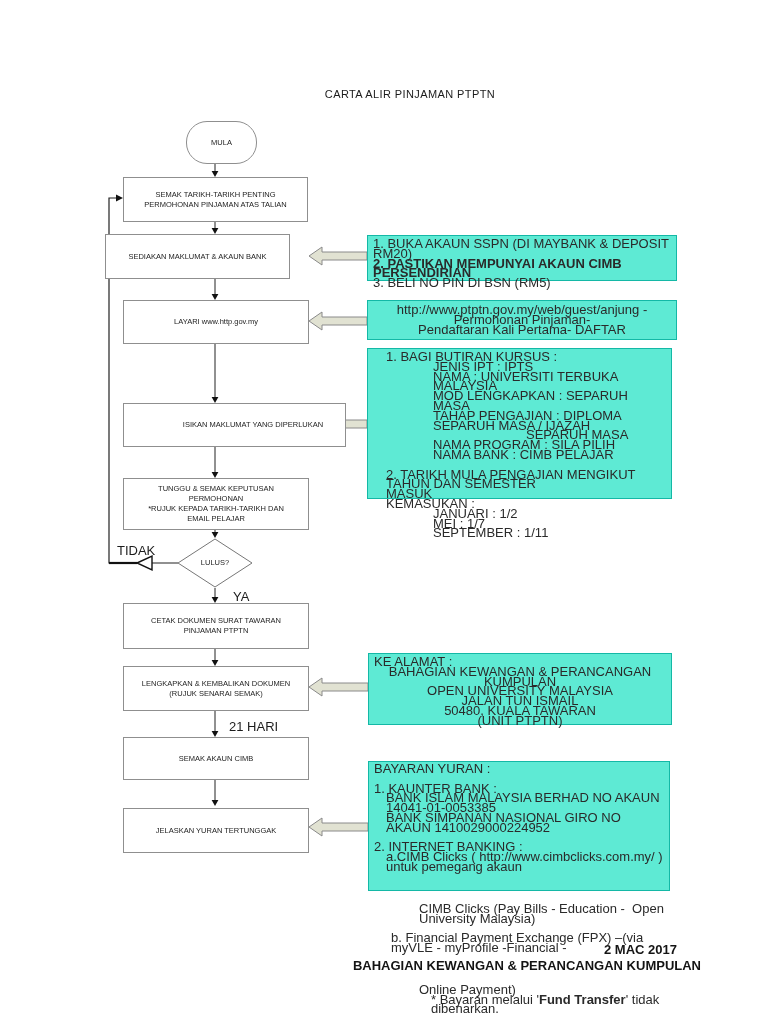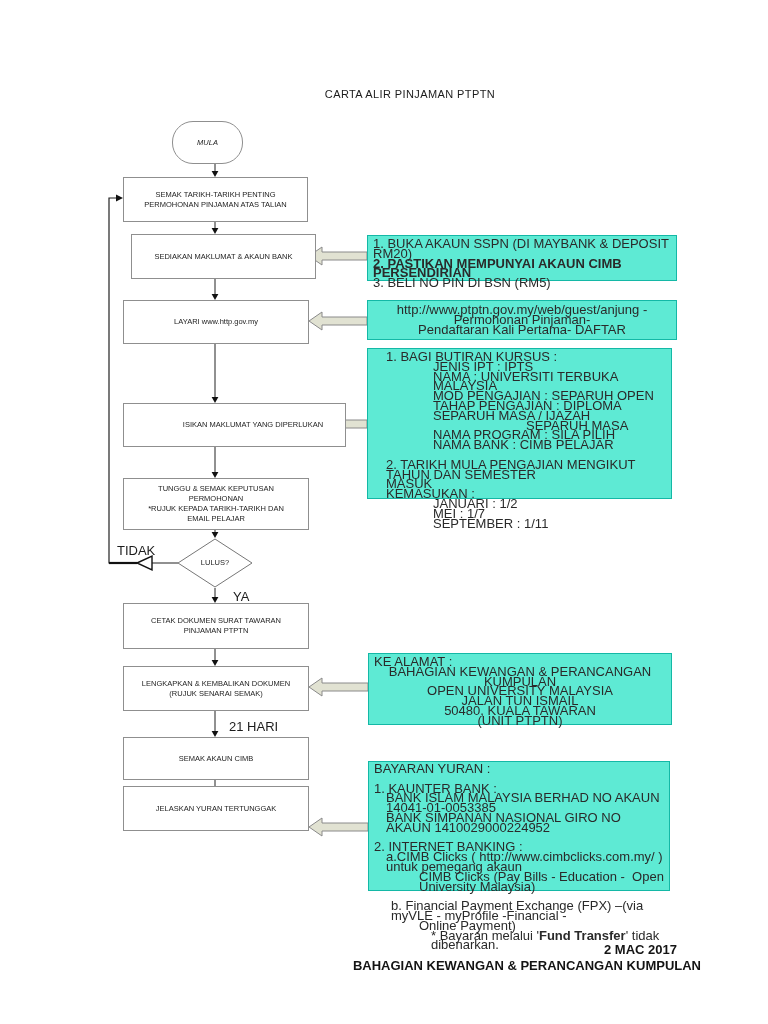--- a/index.html
+++ b/index.html
@@ -17,21 +17,21 @@
           font-size:7.5px;color:#1c1c1c;}
   .note{position:absolute;border:1px solid #14b8a6;background:#5eead4;font-size:13px;
         line-height:9.8px;color:#2a2a2a;padding:3px 5px;box-sizing:border-box;}
   .note .ln{white-space:pre-wrap;min-height:9.8px;}
   .note .center{text-align:center;}
   .note.vcenter{display:flex;flex-direction:column;justify-content:center;}
   .iA{padding-left:47px;}
   .iB{padding-left:140px;}
   .p1{padding-left:12px;}
   .p1b{padding-left:17px;}
-  .p2{padding-left:45px;}
+  .p2{padding-left:45px;margin-top:32px;}
   .p3{padding-left:57px;}
   .bold{font-weight:bold;}
   .footer{position:absolute;right:67px;top:942px;text-align:right;font-weight:bold;
           font-size:13px;line-height:16px;color:#141414;}
   .footer .date{padding-right:24px;}
 </style>
 </head>
 <body>
 
 <div class="page">
@@ -73,30 +73,30 @@
 
     <g fill="#e1e2d2" stroke="#8a8a8a" stroke-width="1">
       <polygon points="309,256 322,247 322,252 367,252 367,260 322,260 322,265"></polygon>
       <polygon points="309,321 322,312 322,317 367,317 367,325 322,325 322,330"></polygon>
       <polygon points="309,424 322,415 322,420 367,420 367,428 322,428 322,433"></polygon>
       <polygon points="309,687 322,678 322,683 368,683 368,691 322,691 322,696"></polygon>
       <polygon points="309,827 322,818 322,823 368,823 368,831 322,831 322,836"></polygon>
     </g>
   </svg>
 
-  <div class="fbox terminator" style="left:172px;top:121px;width:69px;height:41px;font-style:italic;">
+  <div class="fbox terminator" style="left:186px;top:121px;width:69px;height:41px;">
     <div>MULA</div>
   </div>
 
   <div class="fbox" style="left:123px;top:177px;width:183px;height:43px;">
     <div>SEMAK TARIKH-TARIKH PENTING</div>
     <div>PERMOHONAN PINJAMAN ATAS TALIAN</div>
   </div>
 
-  <div class="fbox" style="left:131px;top:234px;width:183px;height:43px;">
+  <div class="fbox" style="left:105px;top:234px;width:183px;height:43px;">
     <div>SEDIAKAN MAKLUMAT &amp; AKAUN BANK</div>
   </div>
 
   <div class="fbox" style="left:123px;top:300px;width:184px;height:42px;">
     <div>LAYARI www.http.gov.my</div>
   </div>
 
   <div class="fbox" style="left:123px;top:403px;width:184px;height:42px;padding-left:37px;">
     <div>ISIKAN MAKLUMAT YANG DIPERLUKAN</div>
   </div>
@@ -115,21 +115,21 @@
 
   <div class="fbox" style="left:123px;top:666px;width:184px;height:43px;">
     <div>LENGKAPKAN &amp; KEMBALIKAN DOKUMEN</div>
     <div>(RUJUK SENARAI SEMAK)</div>
   </div>
 
   <div class="fbox" style="left:123px;top:737px;width:184px;height:41px;">
     <div>SEMAK AKAUN CIMB</div>
   </div>
 
-  <div class="fbox" style="left:123px;top:786px;width:184px;height:43px;text-align:center;">
+  <div class="fbox" style="left:123px;top:808px;width:184px;height:43px;text-align:center;">
     <div>JELASKAN YURAN TERTUNGGAK</div>
   </div>
 
   <div class="dlabel">LULUS?</div>
   <div class="edge-label" style="left:117px;top:543px;">TIDAK</div>
   <div class="edge-label" style="left:233px;top:589px;">YA</div>
   <div class="edge-label" style="left:229px;top:719px;text-align:center;">21 HARI</div>
 
   <div class="note" style="left:367px;top:235px;width:310px;height:46px;">
     <div class="ln">1. BUKA AKAUN SSPN (DI MAYBANK &amp; DEPOSIT RM20)</div>
@@ -139,21 +139,21 @@
 
   <div class="note vcenter" style="left:367px;top:300px;width:310px;height:40px;">
     <div class="ln center">http://www.ptptn.gov.my/web/guest/anjung -Permohonan Pinjaman-</div>
     <div class="ln center">Pendaftaran Kali Pertama- DAFTAR</div>
   </div>
 
   <div class="note" style="left:367px;top:348px;width:305px;height:151px;padding-left:18px;">
     <div class="ln">1. BAGI BUTIRAN KURSUS :</div>
     <div class="ln iA">JENIS IPT : IPTS</div>
     <div class="ln iA">NAMA : UNIVERSITI TERBUKA MALAYSIA</div>
-    <div class="ln iA">MOD PENGAJIAN : SEPARUH OPEN</div>
+    <div class="ln iA">MOD LENGKAPKAN : SEPARUH MASA</div>
     <div class="ln iA">TAHAP PENGAJIAN : DIPLOMA SEPARUH MASA / IJAZAH</div>
     <div class="ln iB">SEPARUH MASA</div>
     <div class="ln iA">NAMA PROGRAM : SILA PILIH</div>
     <div class="ln iA">NAMA BANK : CIMB PELAJAR</div>
     <div class="ln"></div>
     <div class="ln">2. TARIKH MULA PENGAJIAN MENGIKUT TAHUN DAN SEMESTER</div>
     <div class="ln">MASUK</div>
     <div class="ln">KEMASUKAN :</div>
     <div class="ln iA">JANUARI : 1/2</div>
     <div class="ln iA">MEI : 1/7</div>

